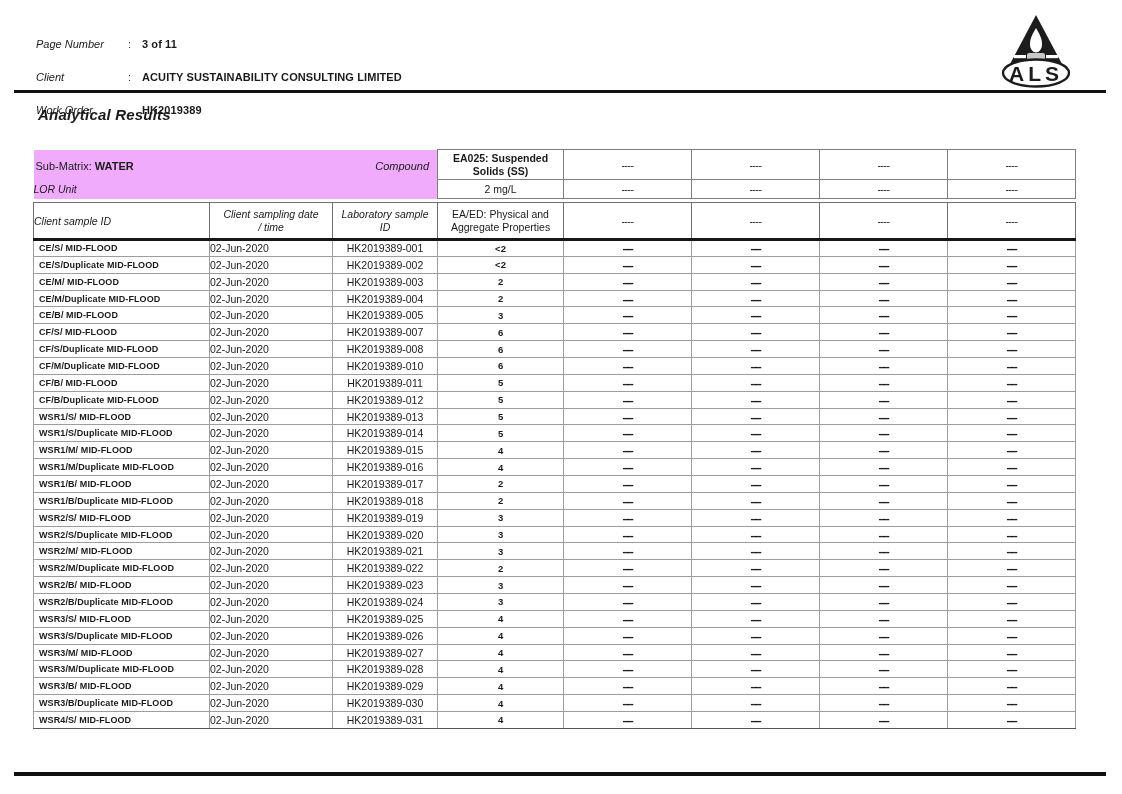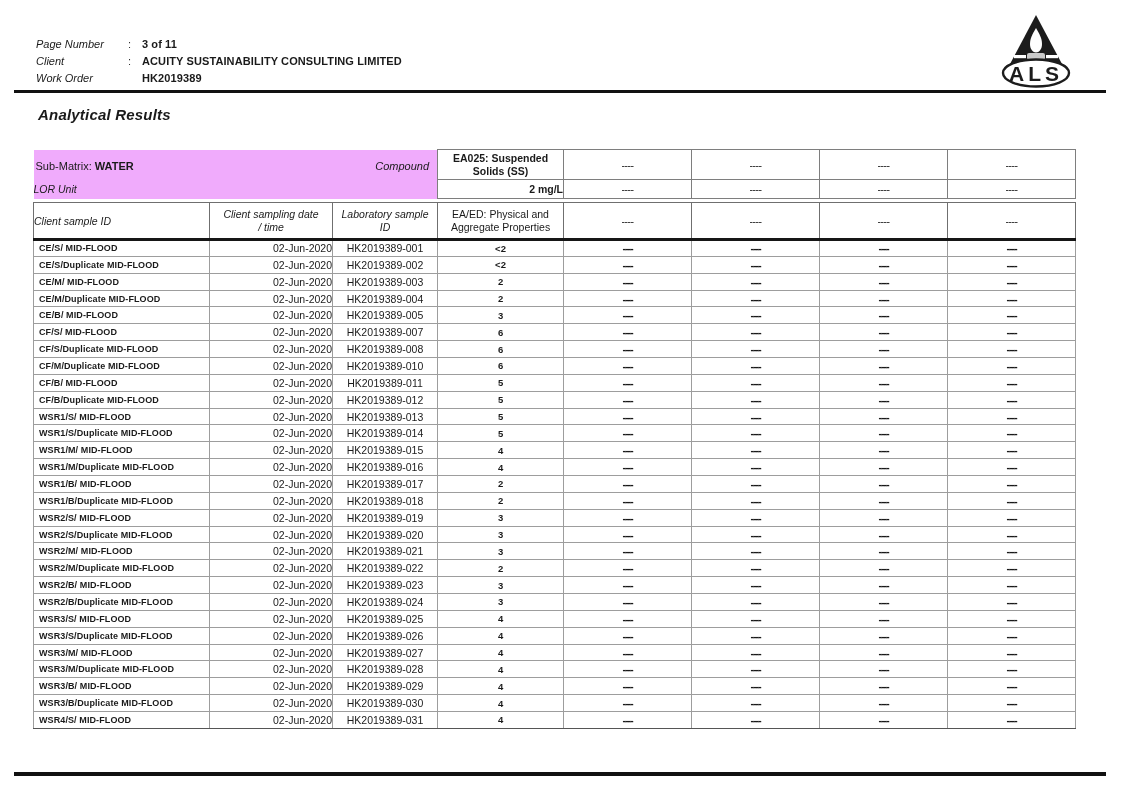--- a/index.html
+++ b/index.html
@@ -5,21 +5,21 @@
   * { margin:0; padding:0; box-sizing:border-box; }
   html,body { background:#e8e8e8; }
   .page {
     position:relative; width:1122px; height:794px; background:#ffffff;
     font-family:"Liberation Sans","DejaVu Sans",sans-serif; color:#1a1a1a;
     overflow:hidden;
   }
   
   .meta-grid {
     position:absolute; left:36px; top:38px;
-    display:grid; grid-template-columns:92px 14px auto; row-gap:4px;
+    display:grid; grid-template-columns:92px 14px auto; row-gap:20px;
     font-size:11px; line-height:13px;
   }
   .meta-lbl { font-style:italic; }
   .meta-colon { color:#333; }
   .meta-val { font-weight:bold; letter-spacing:.1px; }
   
   .logo { position:absolute; left:983px; top:6px; width:104px; height:86px; }
   
   .rule-top { position:absolute; left:14px; top:90px; width:1092px; height:3px; background:#111; }
   .rule-bottom { position:absolute; left:14px; top:772px; width:1092px; height:4px; background:#111; }
@@ -38,28 +38,28 @@
   tr.row-gap { height:4px; }
   tr.row-gap td { border:none; }
   tr.row-colhead { height:37px; }
   tr.row-colhead td { border:1px solid #6f6f6f; border-bottom:3px solid #161616; }
   .submatrix-flex { display:flex; justify-content:space-between; align-items:flex-start; padding:3px 8px 0 2px; }
   .submatrix-lbl { font-size:11px; }
   .submatrix-val { font-weight:bold; font-size:11px; }
   .compound-lbl { font-style:italic; font-size:11px; }
   .lor-cell { text-align:left; padding-right:8px; font-style:italic; font-size:11px; vertical-align:top; }
   .ea-title { font-weight:bold; font-size:11px; line-height:13px; text-align:center; padding-top:1px; }
-  .ea-lor { text-align:right; font-size:10.5px;font-weight:bold; }
+  .ea-lor { text-align:center; font-size:10.5px; }
   .ea-method { text-align:center; font-size:10.5px; line-height:13px; padding:2px 14px; }
   .colhead-sample { padding-left:6px; font-style:italic; }
   .colhead-2l { text-align:center; font-style:italic; line-height:13px; }
   .dash { text-align:center; font-size:10px; letter-spacing:-.5px; color:#222; }
   tr.data td { border:1px solid #9d9d9d; height:16.87px; }
   tr.data td.sid { padding-left:5px; font-weight:bold; font-size:9px; letter-spacing:.1px; }
-  tr.data td.dt { text-align:right; font-size:10.5px; }
+  tr.data td.dt { text-align:left; font-size:10.5px; }
   tr.data td.lab { text-align:center; font-size:10.5px; }
   tr.data td.val { text-align:center; font-weight:bold; font-size:9.5px; }
   tr.data td.dashb { text-align:center; font-weight:bold; font-size:11px; letter-spacing:-1.2px; }
   tr.data:last-child td { border-bottom:1.5px solid #555; }
 </style>
 </head>
 <body>
 
 <div class="page">
 

